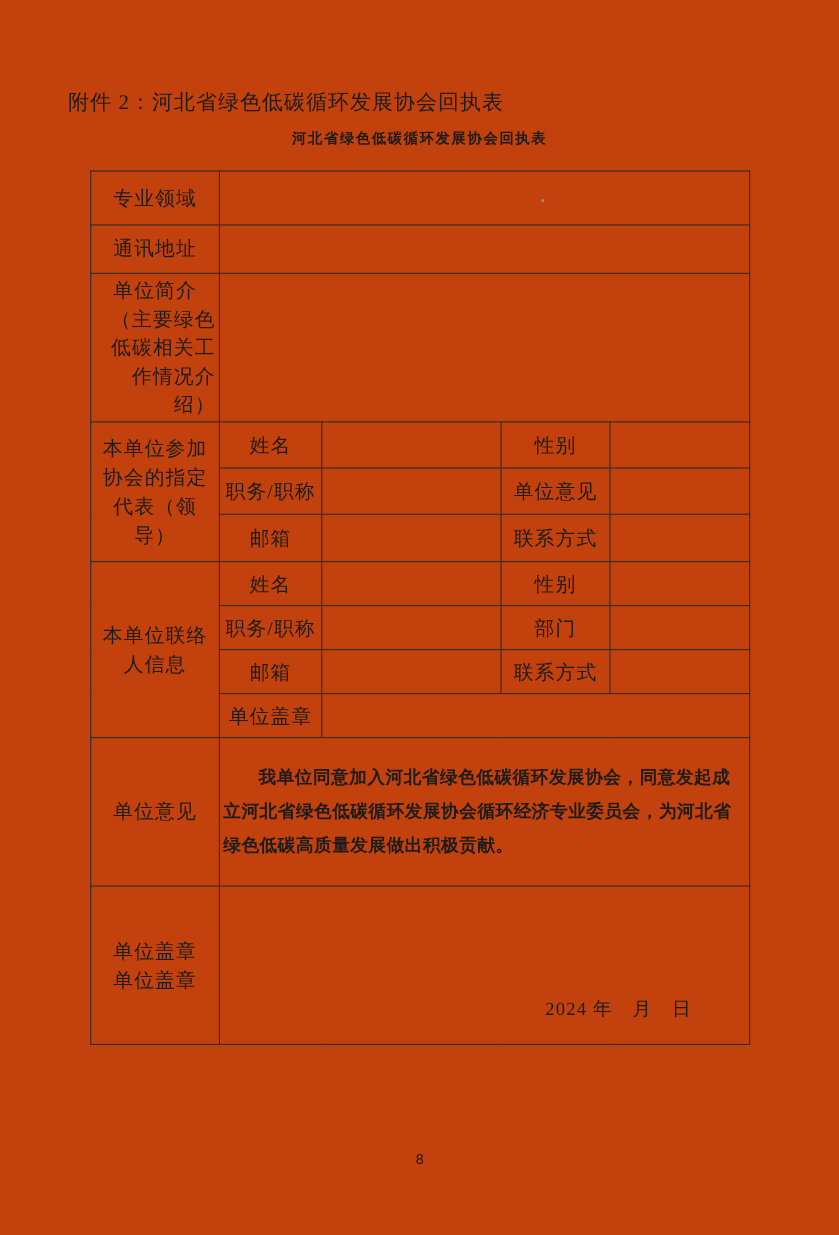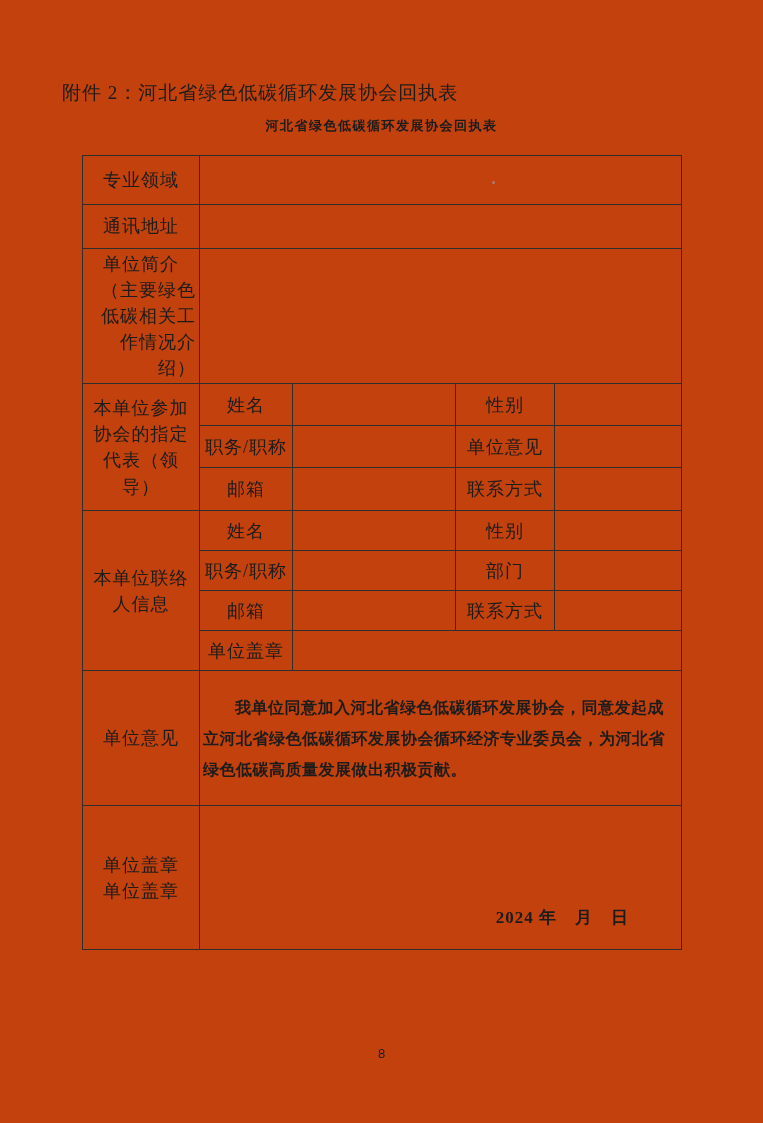--- a/index.html
+++ b/index.html
@@ -36,21 +36,21 @@
   td.intro-cell { padding:4px 4px; }
   .intro-line1 { text-align:center; }
   .intro-line2 { text-align:right; }
   td.opinion-cell {
     text-align:left; vertical-align:middle; padding:6px 13px;
   }
   .opinion-text {
     font-size:16px; letter-spacing:0.5px; line-height:1.95;
     text-indent:2em; text-align:left;font-weight:bold;
   }
-  td.sig-cell { position:relative;font-weight:bold; }
+  td.sig-cell { position:relative; }
   .date-line {
     position:absolute; right:52px; bottom:20px;
     font-size:17px; letter-spacing:1px; white-space:nowrap;
   }
   .page-num {
     position:absolute; left:0; top:1046px; width:100%;
     text-align:center; font-size:13px; font-family:"Liberation Sans","DejaVu Sans",sans-serif;
   }
   
   .speck {

